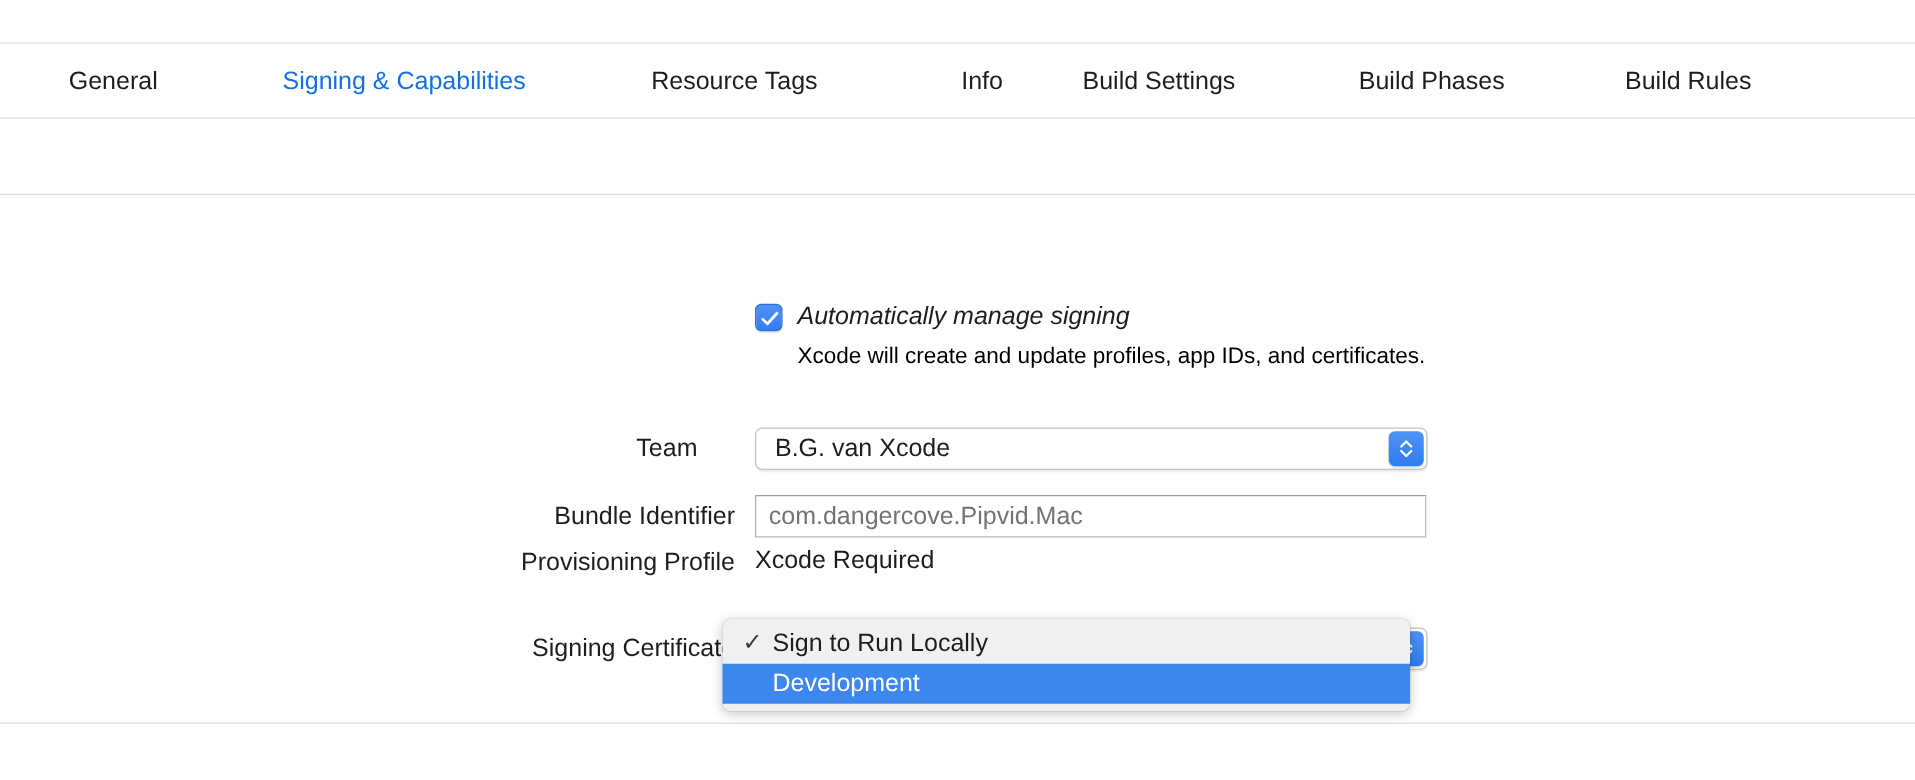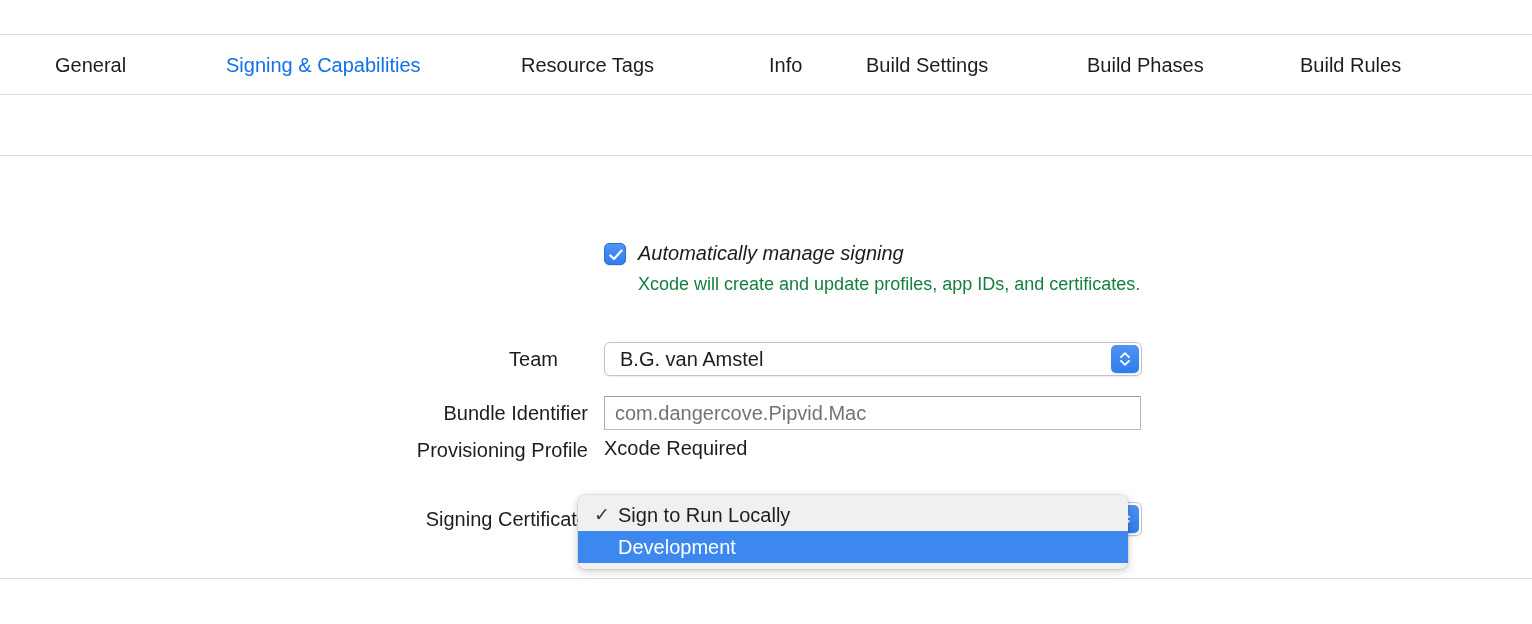--- a/index.html
+++ b/index.html
@@ -103,21 +103,21 @@
   .cb-texts { margin-left: 12px; }
   .cb-label {
     font-size: 20px;
     color: #1d1d1f;
     line-height: 26px;
     white-space: nowrap;
     font-style: italic;
   }
   .cb-help {
     font-size: 18px;
-    color: #15803d;
+    color: #000000;
     line-height: 26px;
     width: 505px;
     margin-top: 5px;
   }
 
   
   .flabel {
     position: absolute;
     font-size: 20px;
     color: #1d1d1f;
@@ -275,21 +275,21 @@
         <div class="cb-texts">
           <div class="cb-label">Automatically manage signing</div>
           <div class="cb-help">Xcode will create and update profiles, app IDs, and certificates.</div>
         </div>
       </div>
     </div>
 
     <div class="row row-team">
       <div class="flabel lbl-team">Team</div>
       <div class="popup">
-        <div class="popup-value">B.G. van Amstel</div>
+        <div class="popup-value">B.G. van Xcode</div>
         <div class="stepper">
           <svg width="14" height="18" viewBox="0 0 14 18">
             <path d="M3 7.2 L7 3.2 L11 7.2" fill="none" stroke="#ffffff" stroke-width="1.9" stroke-linecap="round" stroke-linejoin="round"></path>
             <path d="M3 10.8 L7 14.8 L11 10.8" fill="none" stroke="#ffffff" stroke-width="1.9" stroke-linecap="round" stroke-linejoin="round"></path>
           </svg>
         </div>
       </div>
     </div>
 
     <div class="row row-bundle">

